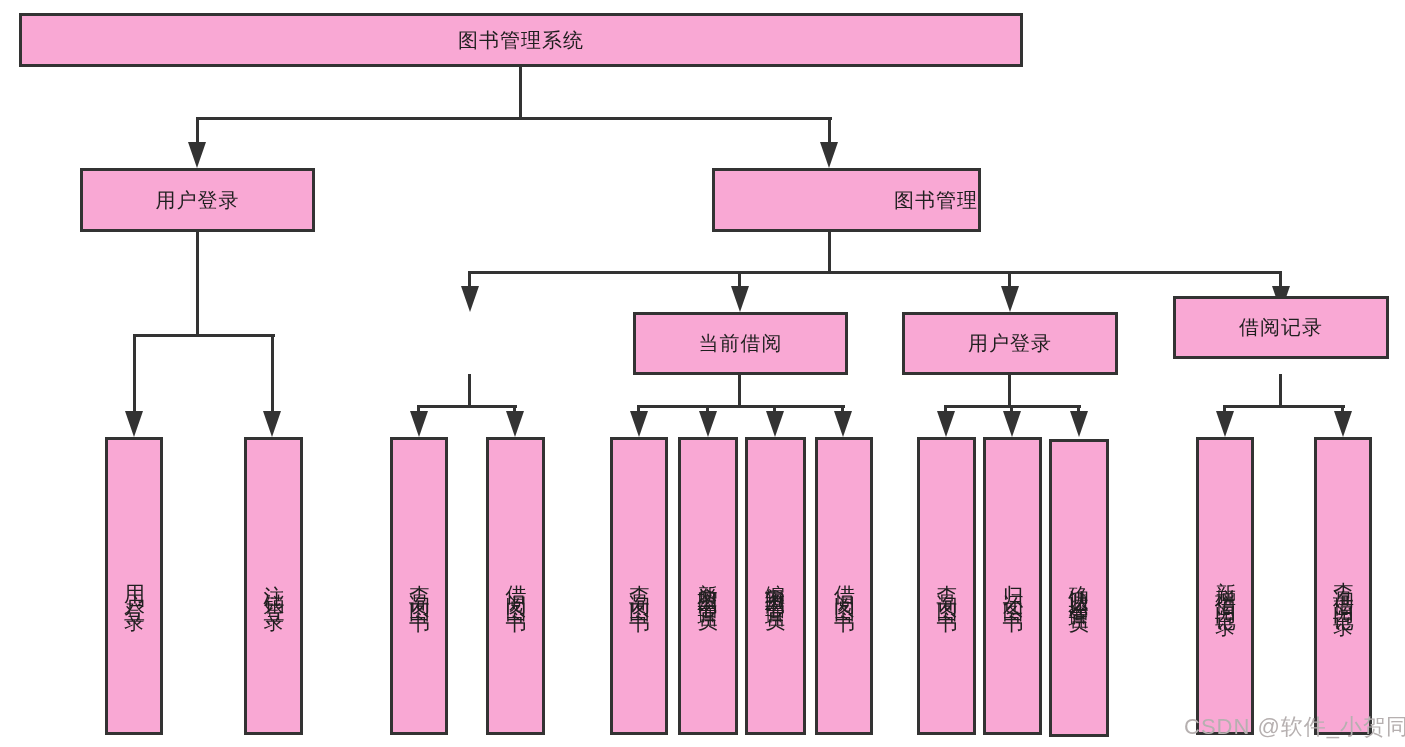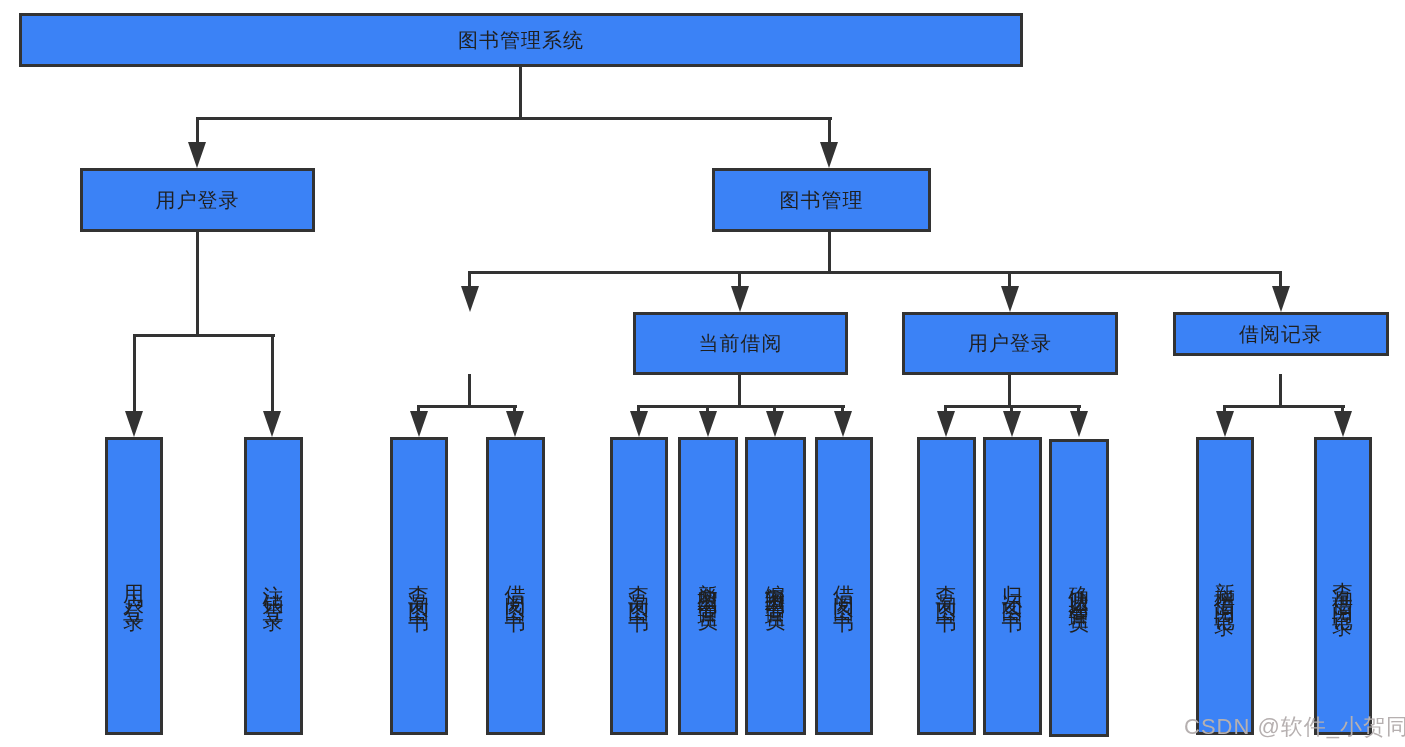--- a/index.html
+++ b/index.html
@@ -1,22 +1,22 @@
 <!DOCTYPE html>
 <html><head>
 <meta charset="utf-8">
 <style>
   html,body{margin:0;padding:0;background:#ffffff;}
   #canvas{
     position:relative;width:1405px;height:747px;background:#ffffff;overflow:hidden;
     font-family:"Liberation Sans","DejaVu Sans",sans-serif;color:#1f1f1f;
   }
   .box{
-    position:absolute;border:3px solid #333333;background:#3b82f6;
-    display:flex;align-items:center;justify-content:center;box-sizing:border-box;
+    position:absolute;border:3px solid #333333;background:#f9a8d4;
+    display:flex;align-items:center;justify-content:center;box-sizing:border-box;font-family:Liberation Serif, serif;
   }
   .hbox{font-size:20px;letter-spacing:1px;}
   .vbox span{
     writing-mode:vertical-rl;text-orientation:mixed;
     font-size:21px;letter-spacing:9px;line-height:1;
   }
   .vbox.med span{letter-spacing:7px;}
   .vbox.long span{letter-spacing:4px;font-size:20px;}
   .hl,.vl{position:absolute;background:#333333;}
   .hl{height:3px;}
@@ -95,31 +95,31 @@
   <div class="vl" style="left:1341px;top:405px;height:10px;"></div>
   <div class="ar" style="left:1334px;top:411px;"></div>
 
   <div class="box hbox" style="left:19px;top:13px;width:1004px;height:54px;">
     <span>图书管理系统</span>
   </div>
 
   <div class="box hbox" style="left:80px;top:168px;width:235px;height:64px;">
     <span>用户登录</span>
   </div>
-  <div class="box hbox" style="left:712px;top:168px;width:219px;height:64px;">
+  <div class="box hbox" style="left:712px;top:168px;width:269px;height:64px;justify-content:flex-end;">
     <span>图书管理</span>
   </div>
 
   <div class="box hbox" style="left:633px;top:312px;width:215px;height:63px;">
     <span>当前借阅</span>
   </div>
   <div class="box hbox" style="left:902px;top:312px;width:216px;height:63px;">
     <span>用户登录</span>
   </div>
-  <div class="box hbox" style="left:1173px;top:312px;width:216px;height:44px;">
+  <div class="box hbox" style="left:1173px;top:296px;width:216px;height:63px;">
     <span>借阅记录</span>
   </div>
 
   <div class="box vbox" style="left:105px;top:437px;width:58px;height:298px;">
     <span>用户登录</span>
   </div>
   <div class="box vbox" style="left:244px;top:437px;width:59px;height:298px;">
     <span>注销登录</span>
   </div>
 

